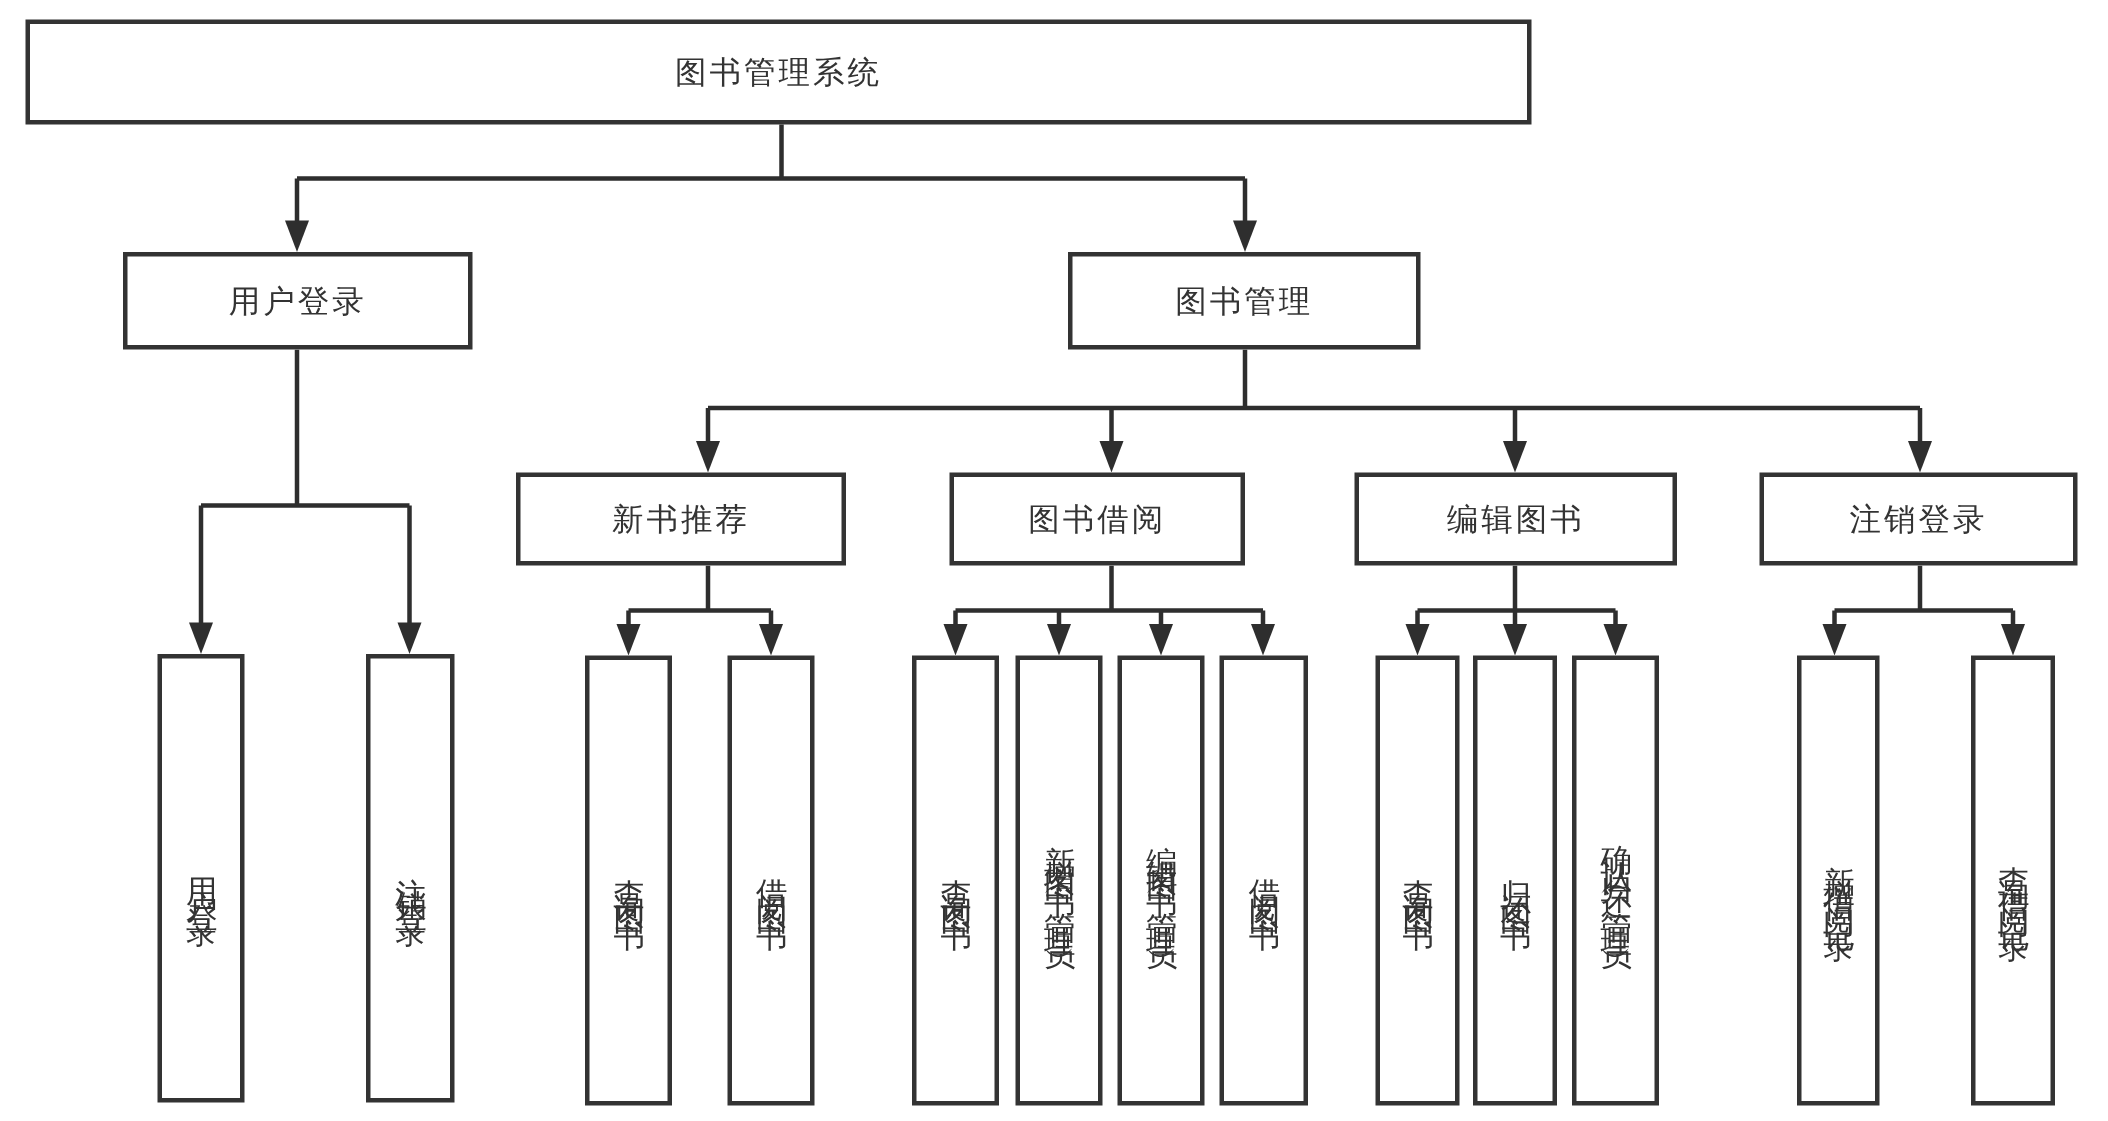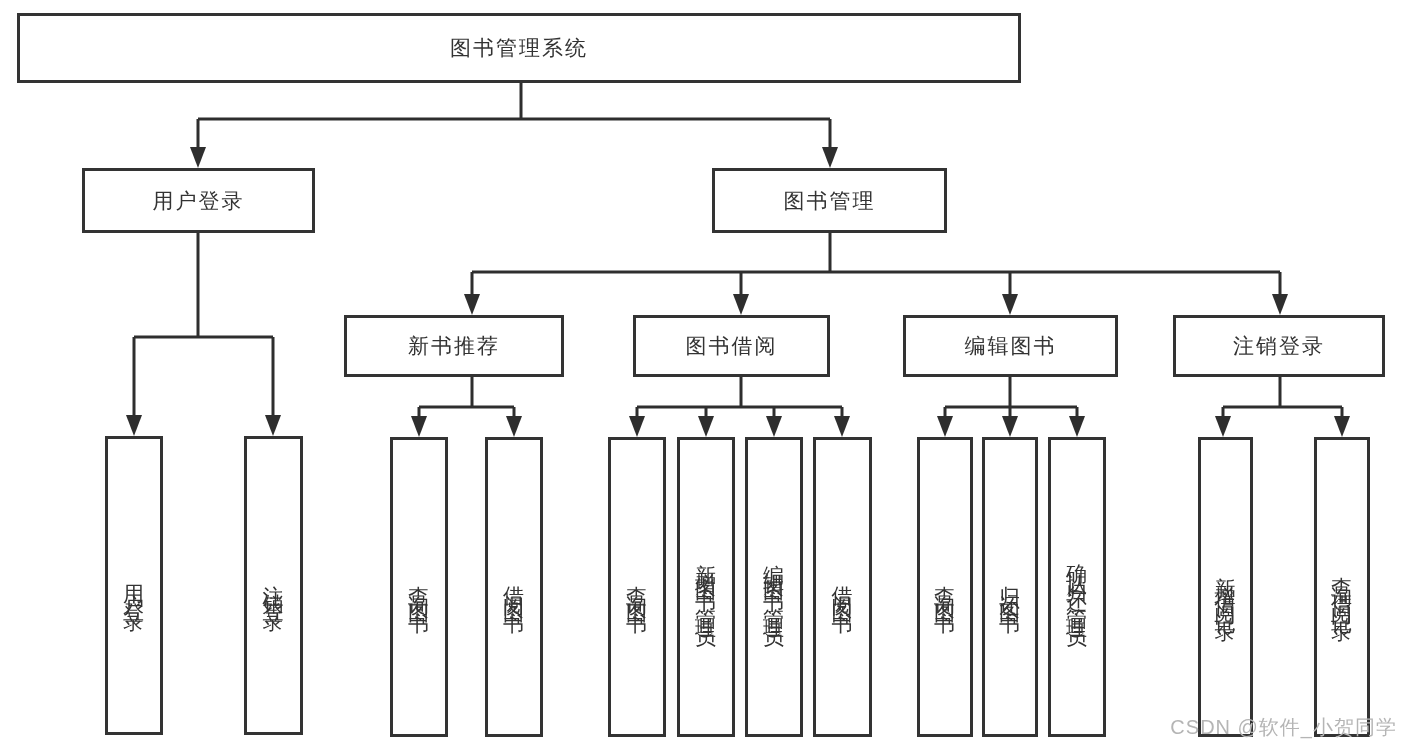--- a/index.html
+++ b/index.html
@@ -133,14 +133,13 @@
     <span class="vtext">确认归还（管理员）</span>
   </div>
 
   <div class="node leaf" id="l-e1">
     <span class="vtext">新增借阅记录</span>
   </div>
   <div class="node leaf" id="l-e2">
     <span class="vtext">查询借阅记录</span>
   </div>
 
-  <div id="watermark">CSDN @软件_小贺同学</div>
 </div>
 
 </body></html>

